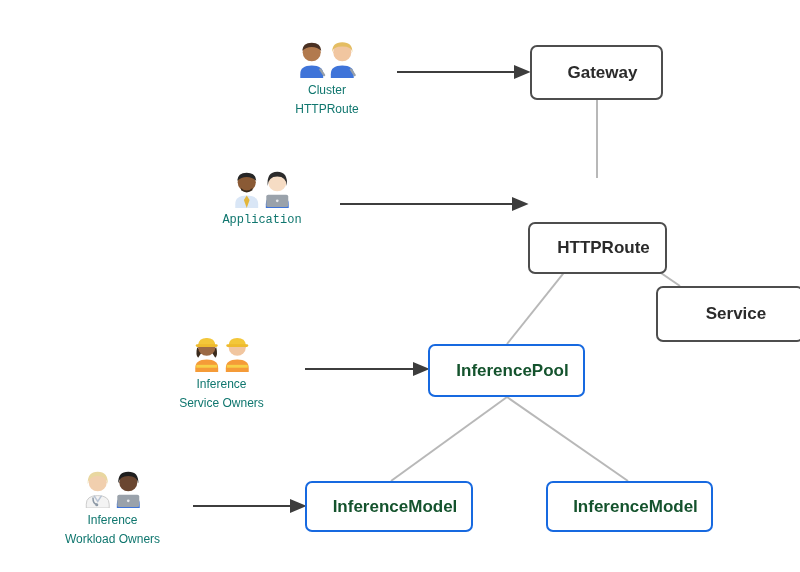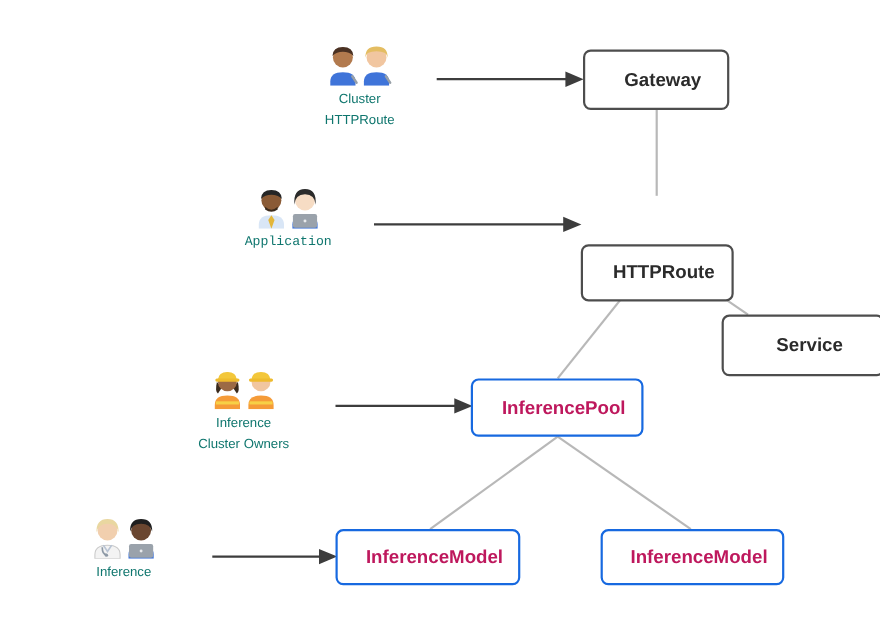--- a/index.html
+++ b/index.html
@@ -7,21 +7,21 @@
     position:relative;width:800px;height:572px;background:#ffffff;overflow:hidden;
     font-family:"Liberation Sans","DejaVu Sans",sans-serif;
   }
   .overlay{position:absolute;left:0;top:0;width:800px;height:572px;}
   .node{
     position:absolute;box-sizing:border-box;background:#ffffff;
     border:2px solid #4d4d4d;border-radius:7px;
     display:flex;align-items:center;justify-content:center;
     font-weight:bold;font-size:17px;color:#2b2b2b;z-index:2;padding-left:12px;
   }
-  .node.blue{border-color:#1769e0;color:#be185d;}
+  .node.blue{border-color:#1769e0;color:#14532d;}
   .persona{position:absolute;text-align:center;z-index:2;}
   .persona .icon{display:block;margin:0 auto;height:42px;}
   .persona .plabel{margin-top:3px;font-size:12px;line-height:19px;color:#0f766e;}
   
   #n-gateway{left:530px;top:45px;width:133px;height:55px;}
   #n-httproute{left:528px;top:178px;width:139px;height:52px;margin-top:44px;}
   #n-service{left:610px;top:286px;width:148px;height:56px;margin-left:46px;}
   #n-inferencepool{left:428px;top:344px;width:157px;height:53px;}
   #n-inferencemodel-left{left:305px;top:481px;width:168px;height:51px;}
   #n-inferencemodel-right{left:546px;top:481px;width:167px;height:51px;}
@@ -132,21 +132,21 @@
         <rect x="4" y="36.5" width="22" height="3" fill="#f7d046"></rect>
         <path d="M5,18 Q3,27 6,29 L10,23 Z" fill="#3a2a1c"></path>
         <path d="M25,18 Q27,27 24,29 L20,23 Z" fill="#3a2a1c"></path>
         <circle cx="15" cy="18" r="9" fill="#9c6a45"></circle>
         <path d="M6,16 Q6.5,8.5 15,8.5 Q23.5,8.5 24,16 Z" fill="#f3c73a"></path>
         <rect x="3.5" y="14.8" width="23" height="3" rx="1.5" fill="#eebb2e"></rect>
       </g>
     </svg>
     <div class="plabel">
       <div>Inference</div>
-      <div>Cluster Owners</div>
+      <div>Service Owners</div>
     </div>
   </div>
 
   <div class="persona" id="p-inference-workload-owners">
     <svg class="icon" viewBox="0 0 62 44" width="60" height="42">
       <g transform="translate(32,0)">
         <path d="M3,44 L3,40 Q3,31 15,31 Q27,31 27,40 L27,44 Z" fill="#3f74d9"></path>
         <circle cx="15" cy="17" r="9.5" fill="#6a4630"></circle>
         <path d="M4.5,18 Q4,6 15,6 Q26,6 25.5,18 Q24,10.5 15,10.5 Q6,10.5 4.5,18 Z" fill="#1f1f1f"></path>
         <rect x="3.5" y="30" width="23" height="13" rx="2" fill="#9aa2ab"></rect>
@@ -156,16 +156,17 @@
         <path d="M3,44 L3,40 Q3,31 15,31 Q27,31 27,40 L27,44 Z" fill="#f3f3f3" stroke="#c9c9c9" stroke-width="1"></path>
         <path d="M11,31 L15,37 L19,31" fill="none" stroke="#b9c4d4" stroke-width="1.6"></path>
         <path d="M10,33 Q10,40 14,40" fill="none" stroke="#8d99a6" stroke-width="1.6"></path>
         <circle cx="14" cy="40.5" r="1.6" fill="#8d99a6"></circle>
         <circle cx="15" cy="17" r="9.5" fill="#f1cfae"></circle>
         <path d="M4.5,19 Q4,6 15,6 Q26,6 25.5,19 Q24,10.5 15,10.5 Q6,10.5 4.5,19 Z" fill="#e9d7a0"></path>
       </g>
     </svg>
     <div class="plabel">
       <div>Inference</div>
+      <div>Workload Owners</div>
     </div>
   </div>
 
 </div>
 
 </body></html>

